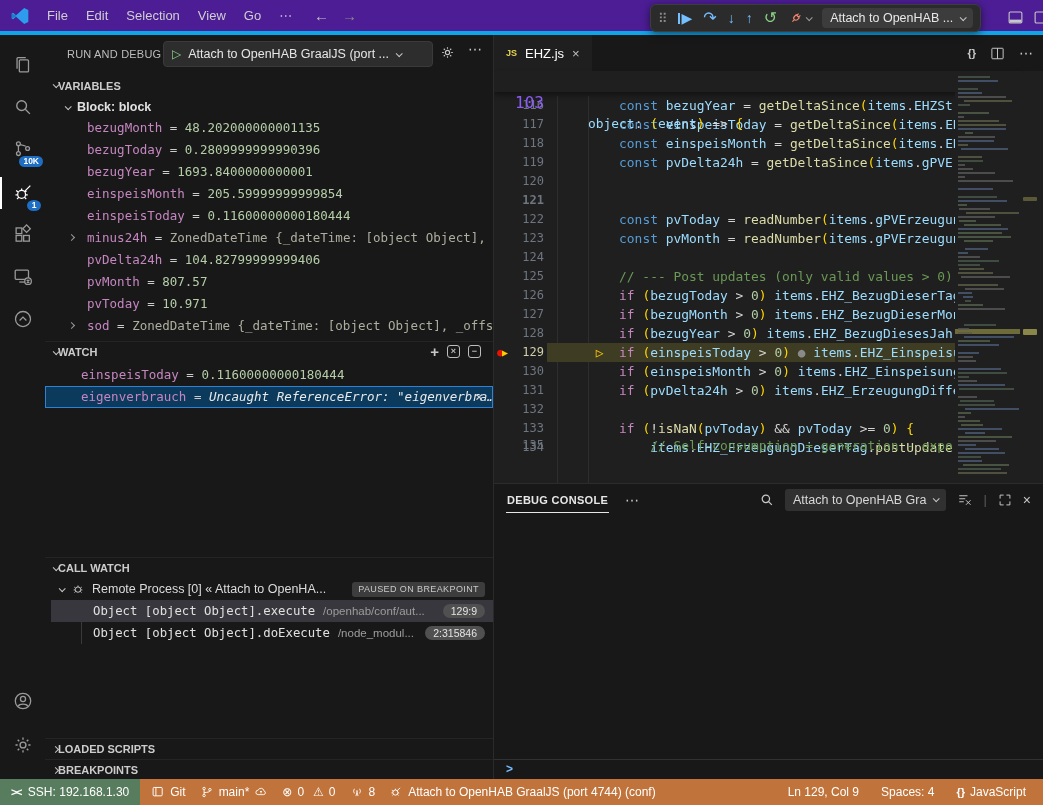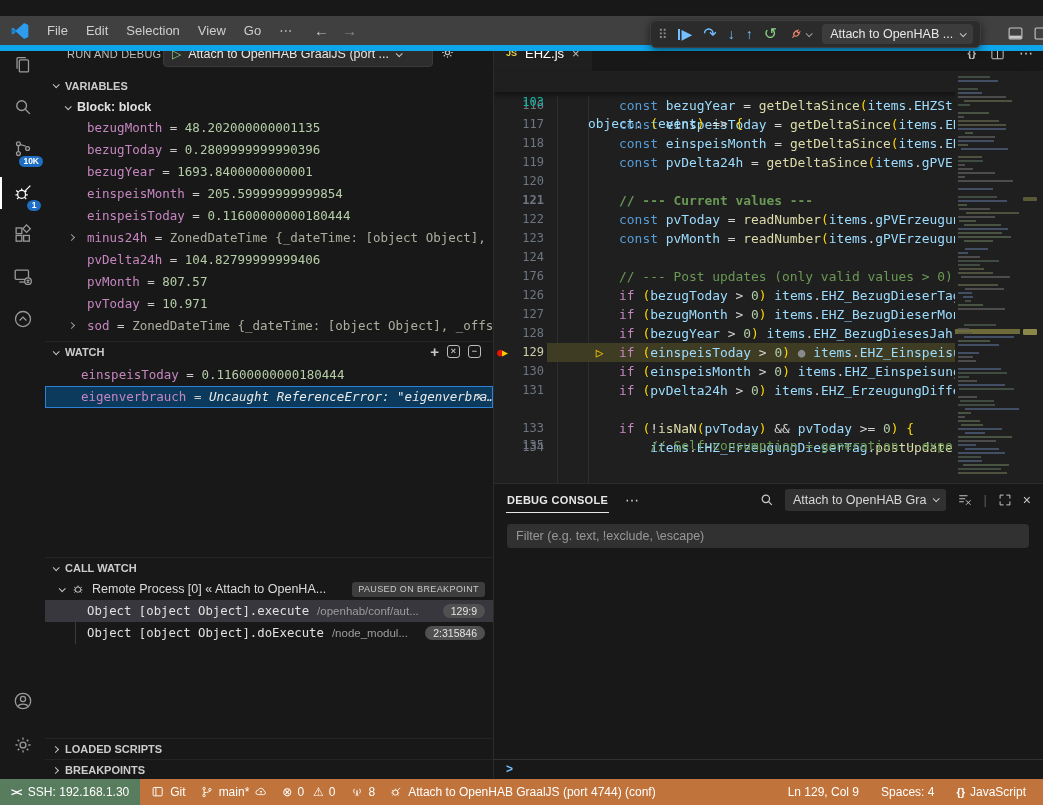--- a/index.html
+++ b/index.html
@@ -1,20 +1,20 @@
 <!DOCTYPE html>
 <html><head>
 <meta charset="utf-8">
 <style>
   *{box-sizing:border-box;margin:0;padding:0}
   body{background:#000;font-family:"Liberation Sans",sans-serif}
   .app{position:relative;width:1043px;height:805px;background:#181818;color:#ccc;overflow:hidden;font-size:13px}
   svg{display:block}
   
-  .titlebar{position:absolute;top:16px;left:0;right:0;height:35px;background:#404040;border-bottom:6px solid #0ea5e9;display:flex;align-items:center;z-index:30}
+  .titlebar{position:absolute;top:0;left:0;right:0;height:35px;background:#4c1d95;border-bottom:4px solid #0ea5e9;display:flex;align-items:center;z-index:30}
   .logo{margin:0 8px 0 10px}
   .menus{display:flex}
   .menu-item{padding:5px 9px;color:#cfcfcf;border-radius:5px;cursor:default}
   .nav-arrow{position:absolute;font-size:15px;color:#c3c3c3}
   .nav-back{left:314px}.nav-fwd{left:342px;color:#8b8b8b}
   .cmd-center{position:absolute;left:368px;top:5px;width:296px;height:24px;background:#2c2c2c;border:1px solid #444;border-radius:6px;display:flex;align-items:center;justify-content:center;color:#ababab;font-size:12.5px;overflow:hidden;white-space:nowrap}
   .cmd-center .mag{margin-right:6px}
   .dbg-toolbar{position:absolute;left:650px;top:4px;height:28px;background:#2b2b2b;border:1px solid #3d3d3d;border-radius:6px;box-shadow:0 2px 8px rgba(0,0,0,.55);display:flex;align-items:center;padding:0 7px;gap:11px;z-index:40}
   .dbg-ic{font-size:14px;line-height:1;cursor:default}
   .blue{color:#75beff}.green{color:#89d185}
@@ -33,50 +33,50 @@
   .act-item.active::before{content:"";position:absolute;left:0;top:4px;bottom:4px;width:2px;background:#fff}
   .act-badge{position:absolute;font-size:8.5px;background:#1e6fc4;color:#fff;border-radius:9px;padding:1.5px 4px;line-height:1;font-weight:bold}
   
   .sidebar{position:absolute;left:45px;top:35px;width:449px;bottom:26px;background:#181818;border-right:1px solid #2b2b2b;overflow:hidden}
   .run-header{position:absolute;left:0;top:0;right:0;height:39px}
   .run-title{position:absolute;left:22px;top:13px;font-size:11px;color:#bdbdbd;letter-spacing:.2px}
   .launch-select{position:absolute;left:118px;top:6px;width:270px;height:26px;background:#2d2d2e;border:1px solid #3a3a3a;border-radius:4px;display:flex;align-items:center;gap:7px;padding:0 8px;white-space:nowrap;overflow:hidden;font-size:12.5px;color:#e6e6e6}
   .launch-play{color:#89d185;font-size:12px}
   .run-gear{position:absolute;left:395px;top:10px;color:#c5c5c5}
   .run-more{position:absolute;left:423px;top:6px;color:#c5c5c5;font-size:14px}
-  .sec-header{position:absolute;left:0;right:0;height:21px;display:flex;align-items:center;gap:7px;padding-left:8px;font-size:11px;font-weight:bold;color:#cccccc;border-top:1px solid #242424}
+  .sec-header{position:absolute;left:0;right:0;height:21px;display:flex;align-items:center;padding-left:8px;font-size:11px;font-weight:bold;color:#cccccc;border-top:1px solid #242424}
   .scope-row{position:absolute;left:0;right:0;height:20px;display:flex;align-items:center;gap:7px;padding-left:20px;font-size:12.5px;font-weight:bold;color:#e0e0e0}
   .var-row{position:relative;height:22px;line-height:22px;padding-left:42px;font-family:"DejaVu Sans Mono",monospace;font-size:12.5px;white-space:nowrap;overflow:hidden}
   .var-row .twisty{position:absolute;left:24px;top:8px}
   .v-name{color:#c586c0}.v-eq{color:#cccccc}
   .v-num{color:#b5cea8}.v-obj{color:#aeaea0}.v-err{color:#e8e8e8;font-style:italic}
   .watch-row{padding-left:36px}
   .watch-row.sel{background:#0b3a5c;outline:1px solid #2f81d6;outline-offset:-1px}
   .w-close{position:absolute;right:10px;top:0;color:#e0e0e0;font-size:13px}
   .watch-icons{position:absolute;right:12px;top:3px;display:flex;gap:8px;align-items:center;color:#c8c8c8}
   .w-add{font-size:15px;line-height:13px}
   .ibox{width:13px;height:13px;border:1.2px solid #bdbdbd;border-radius:3px;font-size:9px;line-height:11px;text-align:center;color:#bdbdbd}
   .session-row{position:absolute;left:0;right:0;height:22px;display:flex;align-items:center;gap:7px;padding-left:14px;font-size:12.5px;color:#dcdcdc;white-space:nowrap;overflow:hidden}
   .session-badge{margin-left:auto;margin-right:8px;background:#3d3d3e;border-radius:3px;padding:2.5px 6px;font-size:9px;letter-spacing:.4px;color:#c9c9c9;flex:none}
-  .frames{position:absolute;left:0;right:0}
+  .frames{position:absolute;left:6px;right:0}
   .frames::before{content:"";position:absolute;left:30px;top:0;bottom:0;width:1px;background:#3a3a3a}
   .frame-row{position:relative;height:22px;display:flex;align-items:center;padding-left:42px;white-space:nowrap;overflow:hidden}
   .frame-row.sel{background:#37373d}
   .f-fn{font-family:"DejaVu Sans Mono",monospace;font-size:12.3px;color:#e0e0e0}
   .f-path{color:#9d9d9d;font-size:11.5px;margin-left:8px;overflow:hidden;text-overflow:ellipsis}
   .f-loc{margin-left:auto;margin-right:8px;background:#505050;border-radius:9px;padding:1px 8px;font-size:10.5px;color:#e3e3e3;flex:none}
   
   .editor{position:absolute;left:494px;top:35px;width:549px;height:448px;background:#1f1f1f;overflow:hidden}
   .tabbar{position:absolute;left:0;top:0;right:0;height:36px;background:#181818;display:flex}
   .tab{height:36px;background:#1f1f1f;display:flex;align-items:center;gap:8px;padding:0 12px;color:#fff}
   .tab-js{color:#e8d44d;font-size:9px;font-weight:bold}
   .tab-close{color:#c0c0c0;font-size:13px}
   .tab-actions{position:absolute;right:10px;top:0;height:36px;display:flex;align-items:center;gap:14px;color:#c8c8c8}
   .sticky{position:absolute;left:0;top:36px;right:23px;height:21px;background:#1f1f1f;box-shadow:0 3px 5px rgba(0,0,0,.4);z-index:5;font-family:"DejaVu Sans Mono",monospace;font-size:12.9px;line-height:21px;white-space:pre}
-  .sticky .ln{position:absolute;left:0;width:50px;text-align:right;color:#14b8a6;font-size:12px}
+  .sticky .ln{position:absolute;left:0;width:50px;text-align:right;color:#8b5cf6;font-size:16px}
   .sticky .ct{position:absolute;left:63px}
   .code{position:absolute;left:0;top:61px;right:0;bottom:0}
   .guide{position:absolute;top:61px;bottom:0;width:1px;background:#2e2e2e}
   .cl{position:absolute;left:0;width:100%;height:19px;line-height:19px;font-family:"DejaVu Sans Mono",monospace;font-size:12.9px;white-space:pre}
   .cl .ln{position:absolute;left:0;width:50px;text-align:right;color:#6e7681;font-size:12px}
   .cl .ct{position:absolute;left:63px}
   .cl.cur{background:linear-gradient(to right,transparent 53px,#3f3c24 53px)}
   .cl.cur .ln{color:#d0d0a8}
   .bp{position:absolute;left:2px;top:0;width:18px;height:19px}
   .bp-dot{position:absolute;left:1px;top:0;color:#e51400;font-size:11px}
@@ -353,31 +353,32 @@
 
     <div class="guide" style="left:63px"></div>
     <div class="guide" style="left:94px"></div>
 
     <div class="code">
         <div class="cl" style="top: 0px;"><span class="ln">116</span><span class="ct">        <span class="tk-kw">const</span> <span class="tk-id">bezugYear</span> <span class="tk-op">=</span> <span class="tk-fn">getDeltaSince</span><span class="tk-br">(</span><span class="tk-id">items</span><span class="tk-op">.</span><span class="tk-id">EHZStromBezug</span><span class="tk-op">,</span> <span class="tk-id">sod</span></span></div>
         <div class="cl" style="top: 19px;"><span class="ln">117</span><span class="ct">        <span class="tk-kw">const</span> <span class="tk-id">einspeisToday</span> <span class="tk-op">=</span> <span class="tk-fn">getDeltaSince</span><span class="tk-br">(</span><span class="tk-id">items</span><span class="tk-op">.</span><span class="tk-id">EHZEinspeisung</span> </span></div>
         <div class="cl" style="top: 38px;"><span class="ln">118</span><span class="ct">        <span class="tk-kw">const</span> <span class="tk-id">einspeisMonth</span> <span class="tk-op">=</span> <span class="tk-fn">getDeltaSince</span><span class="tk-br">(</span><span class="tk-id">items</span><span class="tk-op">.</span><span class="tk-id">EHZEinspeisung</span> </span></div>
         <div class="cl" style="top: 57px;"><span class="ln">119</span><span class="ct">        <span class="tk-kw">const</span> <span class="tk-id">pvDelta24h</span> <span class="tk-op">=</span> <span class="tk-fn">getDeltaSince</span><span class="tk-br">(</span><span class="tk-id">items</span><span class="tk-op">.</span><span class="tk-id">gPVErzeugung</span><span class="tk-op">,</span> <span class="tk-id">minus24h</span></span></div>
         <div class="cl" style="top: 76px;"><span class="ln">120</span><span class="ct"></span></div>
-        <div class="cl" style="top: 95px; font-weight: bold;"><span class="ln">121</span><span class="ct"><span class="tk-com">        // --- Current values ---</span></span></div>
+        <div class="cl" style="top: 95px; font-weight: bold;"><span class="ln">121</span></div>
         <div class="cl" style="top: 114px;"><span class="ln">122</span><span class="ct">        <span class="tk-kw">const</span> <span class="tk-id">pvToday</span> <span class="tk-op">=</span> <span class="tk-fn">readNumber</span><span class="tk-br">(</span><span class="tk-id">items</span><span class="tk-op">.</span><span class="tk-id">gPVErzeugungDieserTag</span><span class="tk-br">)</span></span></div>
         <div class="cl" style="top: 133px;"><span class="ln">123</span><span class="ct">        <span class="tk-kw">const</span> <span class="tk-id">pvMonth</span> <span class="tk-op">=</span> <span class="tk-fn">readNumber</span><span class="tk-br">(</span><span class="tk-id">items</span><span class="tk-op">.</span><span class="tk-id">gPVErzeugungDiesenMonat</span></span></div>
         <div class="cl" style="top: 152px;"><span class="ln">124</span><span class="ct"></span></div>
-        <div class="cl" style="top: 171px;"><span class="ln">176</span><span class="ct"><span class="tk-com">        // --- Post updates (only valid values &gt; 0) ---</span></span></div>
+        <div class="cl" style="top: 171px;"><span class="ln">125</span><span class="ct"><span class="tk-com">        // --- Post updates (only valid values &gt; 0) ---</span></span></div>
         <div class="cl" style="top: 190px;"><span class="ln">126</span><span class="ct">        <span class="tk-ctrl">if</span> <span class="tk-br">(</span><span class="tk-id">bezugToday</span> <span class="tk-op">&gt;</span> <span class="tk-num">0</span><span class="tk-br">)</span> <span class="tk-id">items</span><span class="tk-op">.</span><span class="tk-id">EHZ_BezugDieserTag</span><span class="tk-op">.</span><span class="tk-fn">postUpdate</span></span></div>
         <div class="cl" style="top: 209px;"><span class="ln">127</span><span class="ct">        <span class="tk-ctrl">if</span> <span class="tk-br">(</span><span class="tk-id">bezugMonth</span> <span class="tk-op">&gt;</span> <span class="tk-num">0</span><span class="tk-br">)</span> <span class="tk-id">items</span><span class="tk-op">.</span><span class="tk-id">EHZ_BezugDieserMonat</span><span class="tk-op">.</span><span class="tk-fn">postUpdate</span></span></div>
         <div class="cl" style="top: 228px;"><span class="ln">128</span><span class="ct">        <span class="tk-ctrl">if</span> <span class="tk-br">(</span><span class="tk-id">bezugYear</span> <span class="tk-op">&gt;</span> <span class="tk-num">0</span><span class="tk-br">)</span> <span class="tk-id">items</span><span class="tk-op">.</span><span class="tk-id">EHZ_BezugDiesesJahr</span><span class="tk-op">.</span><span class="tk-fn">postUpdate</span></span></div>
         <div class="cl cur" style="top: 247px;"><span class="ln">129</span><span class="ct">     <span class="pause-arrow">▷</span>  <span class="tk-ctrl">if</span> <span class="tk-br">(</span><span class="tk-id">einspeisToday</span> <span class="tk-op">&gt;</span> <span class="tk-num">0</span><span class="tk-br">)</span> <span class="tk-ghost">●</span> <span class="tk-id">items</span><span class="tk-op">.</span><span class="tk-id">EHZ_EinspeisungDieserTag</span></span><span class="bp"><span class="bp-dot">●</span><span class="bp-arr">▶</span></span></div>
         <div class="cl" style="top: 266px;"><span class="ln">130</span><span class="ct">        <span class="tk-ctrl">if</span> <span class="tk-br">(</span><span class="tk-id">einspeisMonth</span> <span class="tk-op">&gt;</span> <span class="tk-num">0</span><span class="tk-br">)</span> <span class="tk-id">items</span><span class="tk-op">.</span><span class="tk-id">EHZ_EinspeisungDiesenMonat</span></span></div>
         <div class="cl" style="top: 285px;"><span class="ln">131</span><span class="ct">        <span class="tk-ctrl">if</span> <span class="tk-br">(</span><span class="tk-id">pvDelta24h</span> <span class="tk-op">&gt;</span> <span class="tk-num">0</span><span class="tk-br">)</span> <span class="tk-id">items</span><span class="tk-op">.</span><span class="tk-id">EHZ_ErzeugungDifferenz24h</span><span class="tk-op">.</span><span class="tk-fn">postUpdate</span></span></div>
+        <div class="cl" style="top: 304px;"><span class="ln">132</span><span class="ct"></span></div>
         <div class="cl" style="top: 323px;"><span class="ln">133</span><span class="ct">        <span class="tk-ctrl">if</span> <span class="tk-br">(</span><span class="tk-op">!</span><span class="tk-fn">isNaN</span><span class="tk-br">(</span><span class="tk-id">pvToday</span><span class="tk-br">)</span> <span class="tk-op">&amp;&amp;</span> <span class="tk-id">pvToday</span> <span class="tk-op">&gt;=</span> <span class="tk-num">0</span><span class="tk-br">)</span> <span class="tk-br">{</span></span></div>
         <div class="cl" style="top: 342px;"><span class="ln">134</span><span class="ct">            <span class="tk-id">items</span><span class="tk-op">.</span><span class="tk-id">EHZ_ErzeugungDieserTag</span><span class="tk-op">.</span><span class="tk-fn">postUpdate</span><span class="tk-br">(</span><span class="tk-id">pvToday</span><span class="tk-br">)</span><span class="tk-op">;</span></span></div>
         <div class="cl" style="top: 340px;"><span class="ln">135</span><span class="ct"><span class="tk-com">            // Self-consumption = generation - export</span></span></div>
       </div>
 
     <div class="minimap">
         <div class="mm-cur"></div>
         <div style="position: absolute; left: 3px; top: 3px; height: 2px; width: 31.9909px; opacity: 0.8; background: rgb(73, 86, 75);"></div>
         <div style="position: absolute; left: 3px; top: 7px; height: 2px; width: 40.4717px; opacity: 0.8; background: rgb(74, 90, 116);"></div>
         <div style="position: absolute; left: 3px; top: 15px; height: 2px; width: 20.3682px; opacity: 0.8; background: rgb(73, 86, 75);"></div>
@@ -494,21 +495,20 @@
         </span>
         <span class="psep">|</span>
         <span>
           <svg width="14" height="14" viewBox="0 0 20 20" fill="none" stroke="#c8c8c8" stroke-width="1.4">
               <path d="M3 8V3h5M12 3h5v5M17 12v5h-5M8 17H3v-5"></path>
             </svg>
         </span>
         <span style="font-size:14px">×</span>
       </span>
     </div>
-    <input class="filter-input" placeholder="Filter (e.g. text, !exclude, \escape)" style="">
     <div class="repl"><span>&gt;</span></div>
   </div>
 
   <div class="status">
     <span class="st-remote">
       <span class="st-rem-ic">&gt;&lt;</span>
       <span>SSH: 192.168.1.30</span>
     </span>
     <span class="st-item" style="margin-left:4px">
       <svg class="ic12" viewBox="0 0 20 20" fill="none" stroke="#fff" stroke-width="1.4">

